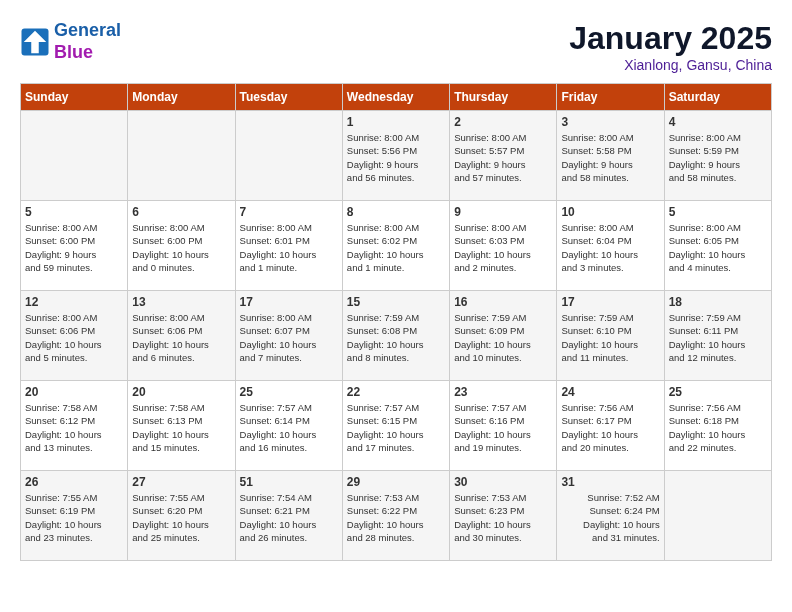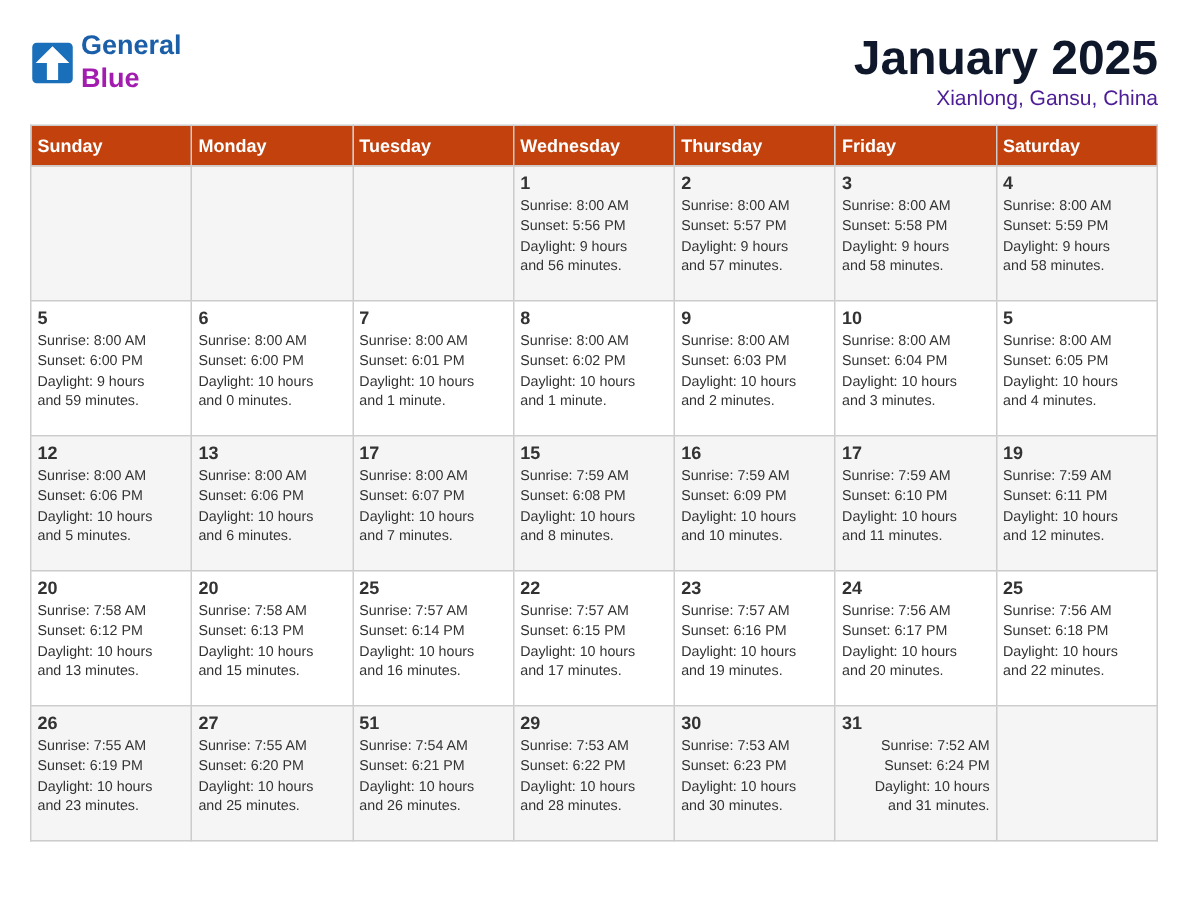--- a/index.html
+++ b/index.html
@@ -245,21 +245,21 @@
 and 10 minutes.</div>
         </td>
         <td>
           <span class="day-number">17</span>
           <div class="day-info" style="white-space: pre-line;">Sunrise: 7:59 AM
 Sunset: 6:10 PM
 Daylight: 10 hours
 and 11 minutes.</div>
         </td>
         <td>
-          <span class="day-number">19</span>
+          <span class="day-number">18</span>
           <div class="day-info" style="white-space: pre-line;">Sunrise: 7:59 AM
 Sunset: 6:11 PM
 Daylight: 10 hours
 and 12 minutes.</div>
         </td>
       </tr>
       <tr>
         <td>
           <span class="day-number">20</span>
           <div class="day-info" style="white-space: pre-line;">Sunrise: 7:58 AM

